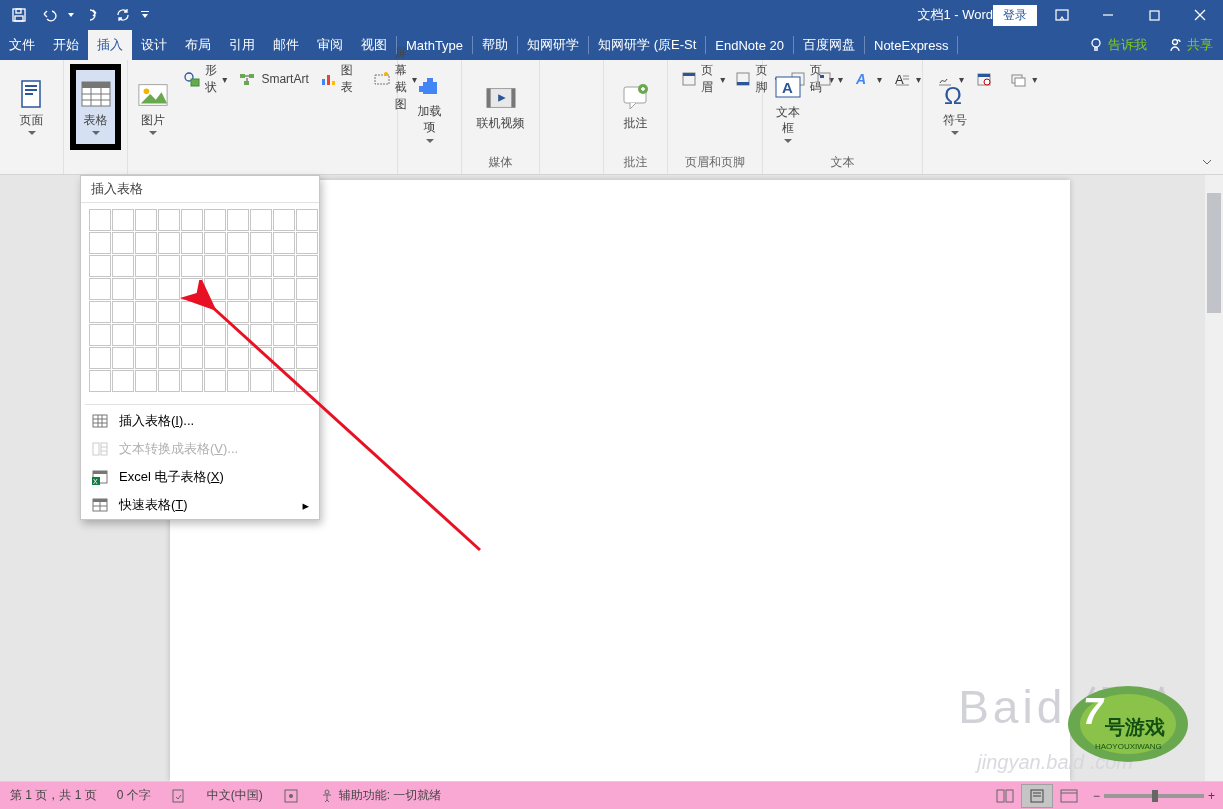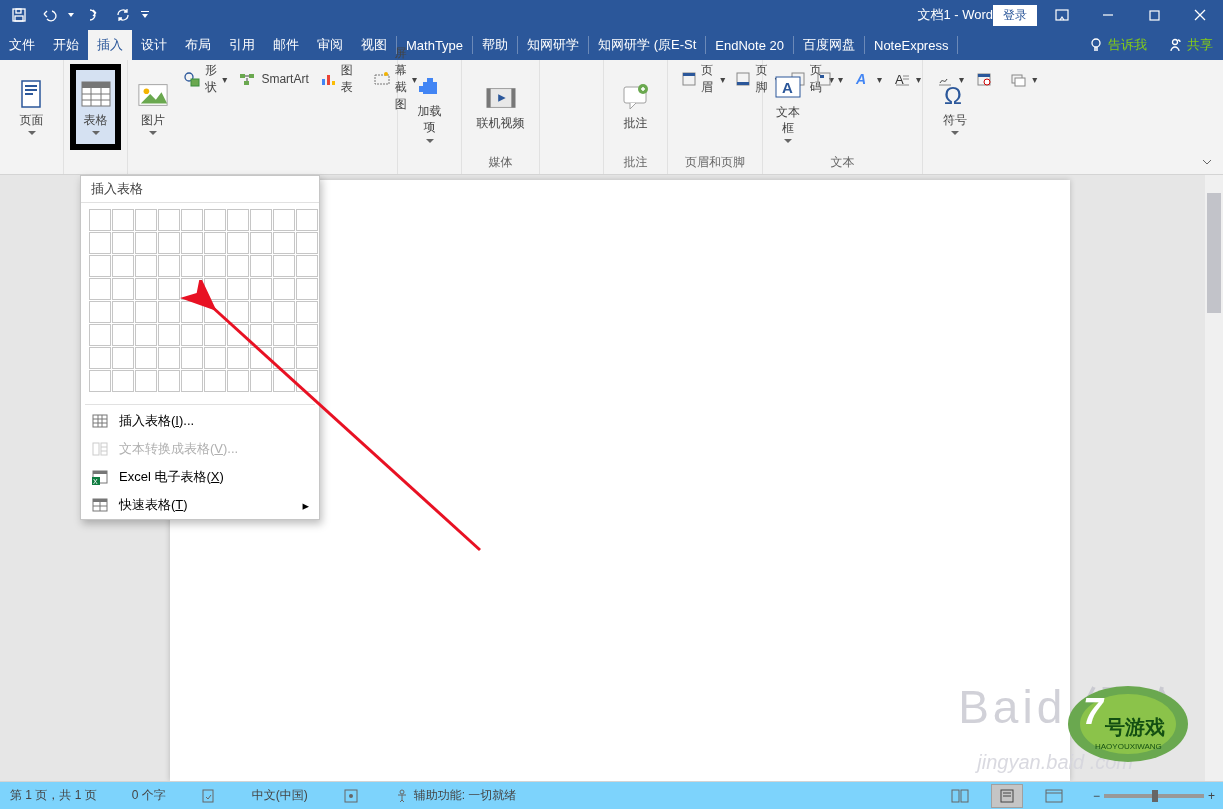--- a/index.html
+++ b/index.html
@@ -59,21 +59,21 @@
 .dd-sep { height: 1px; background: #e1e1e1; margin: 2px 4px; }
 .dd-item { display: flex; align-items: center; padding: 5px 10px; cursor: pointer; gap: 10px;}
 .dd-item.disabled { color: #b0b0b0; cursor: default; }
 .dd-item .dic { width: 18px; height: 18px; display:flex; align-items:center; justify-content:center;}
 .dd-item .arrow { margin-left: auto; }
 
 
 .anno-arrow { position: absolute; pointer-events: none; z-index: 60; }
 
 
-.statusbar { position: absolute; left: 0; right: 0; bottom: 0; height: 28px; background:#7dd3fc; border-top: 1px solid #d4d4d4; display: flex; align-items: center; font-size: 12px; color:#444; gap: 15px;}
+.statusbar { position: absolute; left: 0; right: 0; bottom: 0; height: 28px; background:#f9a8d4; border-top: 1px solid #d4d4d4; display: flex; align-items: center; font-size: 12px; color:#444; gap: 0;}
 .sb-item { padding: 0 10px; height: 28px; display: flex; align-items: center; cursor: pointer; gap:4px;}
 .sb-spacer { flex: 1; }
 .view-btn { width: 32px; height: 24px; border:1px solid transparent; display:flex;align-items:center;justify-content:center;cursor:pointer;}
 .view-btn.on { background:#c5c5c5; border-color:#a0a0a0;}
 .zoom { display:flex; align-items:center; gap:4px; padding: 0 8px;}
 .zoom-track { width: 100px; height:4px; background:#999; position:relative; }
 .zoom-thumb { position:absolute; top:-4px; left:48px; width:6px; height:12px; background:#666;}
 
 
 .wm { position: absolute; right: 10px; color: rgba(190,190,200,0.7); font-size: 24px; pointer-events:none; z-index:5;}

